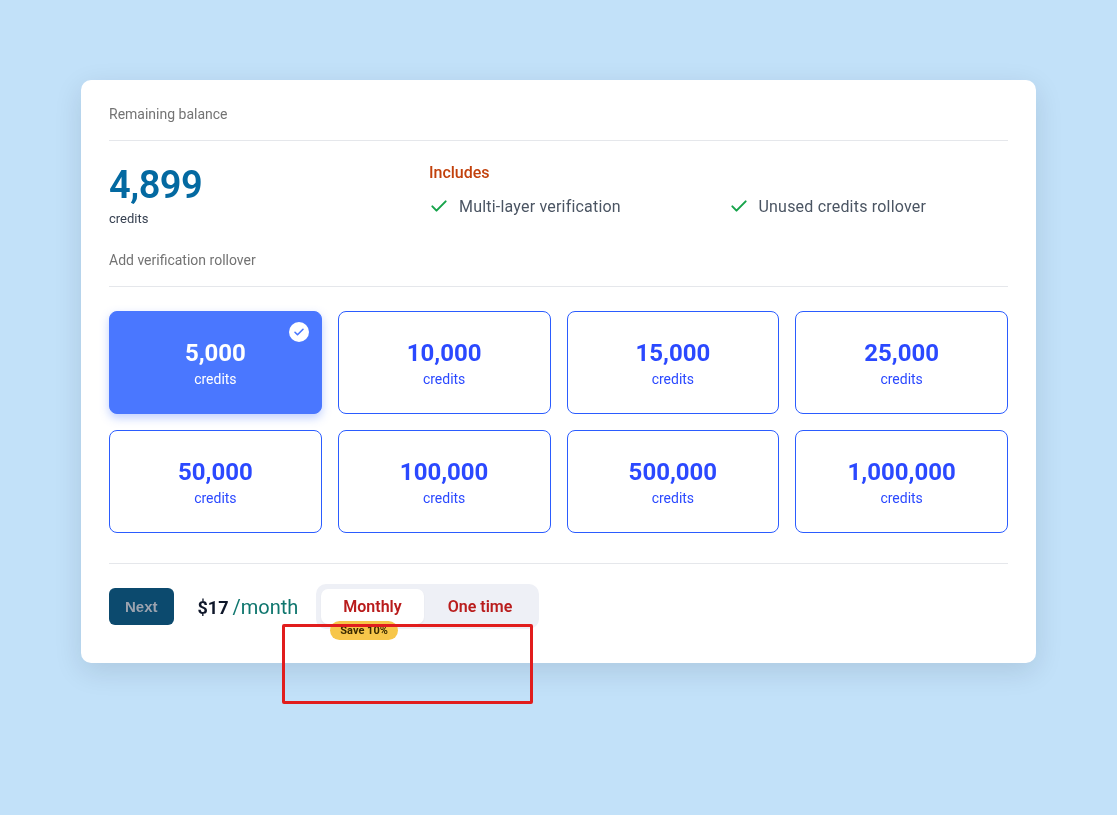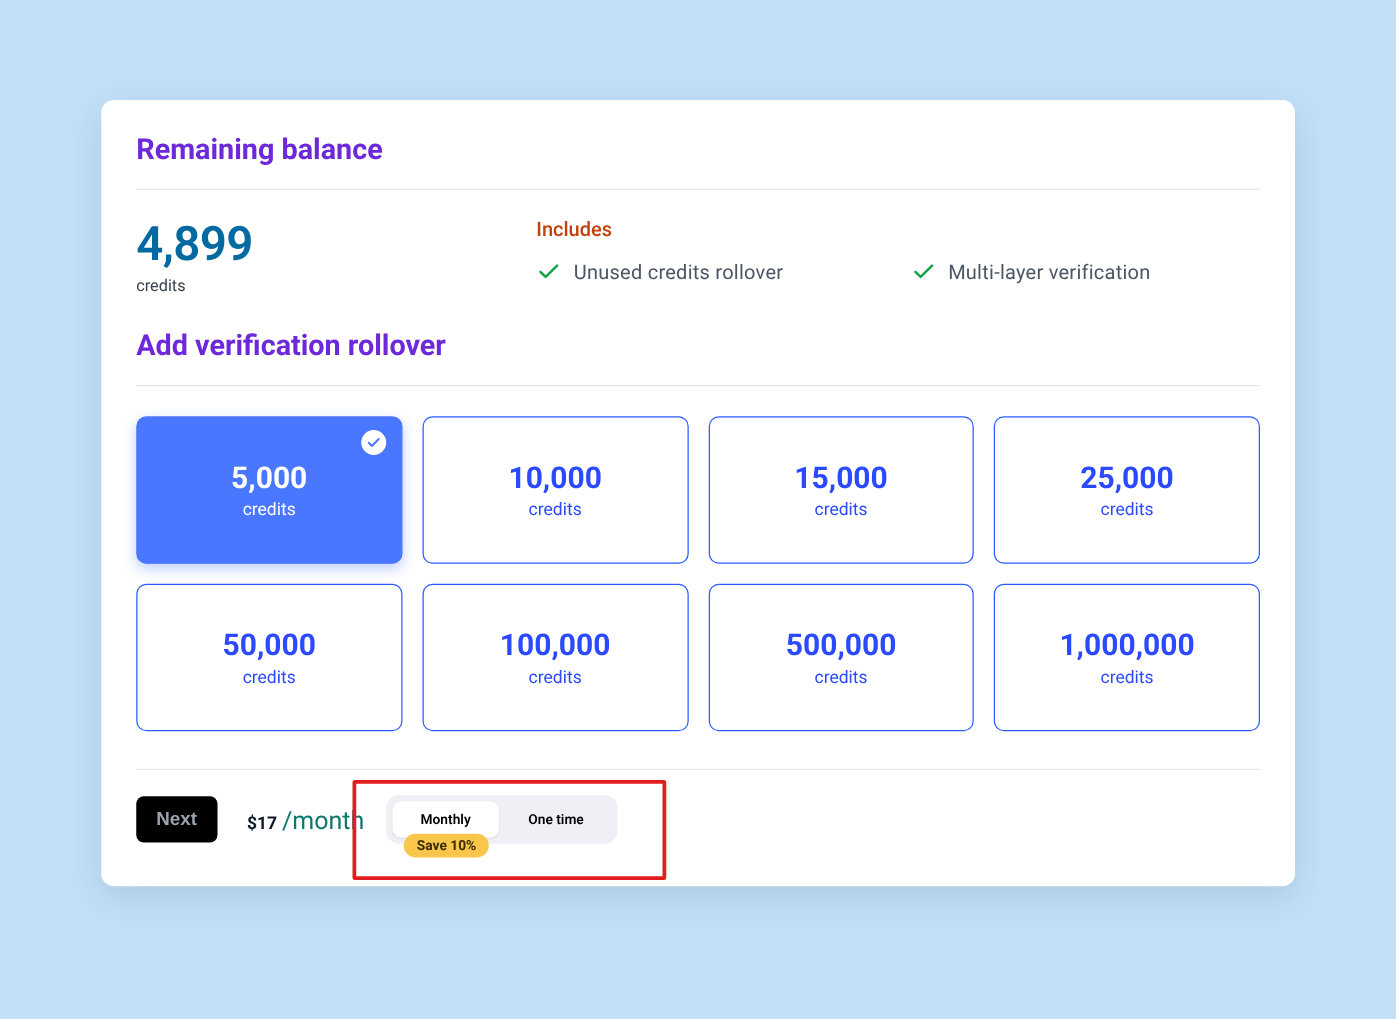--- a/index.html
+++ b/index.html
@@ -15,23 +15,23 @@
   }
   .card {
     width: 955px;
     background: #ffffff;
     border-radius: 10px;
     box-shadow: 0 8px 28px rgba(15,23,42,0.12);
     padding: 26px 28px 34px 28px;
     position: relative;
   }
   .section-title {
-    font-size: 23px;
-    font-weight: 700;
-    color: #6d28d9;
+    font-size: 14px;
+    font-weight: 400;
+    color: #737373;
   }
   .divider {
     border: none;
     border-top: 1px solid #e5e7eb;
     margin: 18px 0 0 0;
   }
   .balance-row {
     display: flex;
     padding-top: 22px;
     padding-bottom: 26px;
@@ -81,21 +81,21 @@
   .credit-grid {
     display: grid;
     grid-template-columns: repeat(4, 1fr);
     gap: 16px;
     margin-top: 24px;
     margin-bottom: 30px;
   }
   .credit-tile {
     border: 1.6px solid #2b5cff;
     border-radius: 8px;
-    height: 118px;
+    height: 103px;
     display: flex;
     flex-direction: column;
     align-items: center;
     justify-content: center;
     position: relative;
     cursor: pointer;
     user-select: none;
     background: #fff;
   }
   .credit-tile .amount {
@@ -132,36 +132,36 @@
   .credit-tile.selected .tile-check { display: flex; }
   .tile-check svg { display: block; }
 
   .footer-area {
     border-top: 1px solid #e5e7eb;
     padding-top: 20px;
     display: flex;
     align-items: center;
   }
   .next-btn {
-    background: #000000;
+    background: #0c4a6e;
     color: #9ca3af;
     border: none;
     border-radius: 6px;
     font-size: 15px;
     font-weight: 600;
     padding: 10px 16px;
     cursor: default;
   }
   .price-block {
     display: flex;
     align-items: baseline;
     margin-left: 24px;
   }
   .price-amount {
-    font-size: 14px;
+    font-size: 18px;
     font-weight: 700;
     color: #0f172a;
   }
   .price-period {
     font-size: 20px;
     color: #0f766e;
     margin-left: 4px;
   }
   .freq-toggle-wrap {
     position: relative;
@@ -170,23 +170,23 @@
   .freq-toggle {
     background: #eef0f6;
     border-radius: 10px;
     padding: 5px;
     display: flex;
     gap: 2px;
   }
   .freq-option {
     padding: 8px 22px;
     border-radius: 7px;
-    font-size: 11px;
+    font-size: 16px;
     font-weight: 600;
-    color: #000000;
+    color: #b91c1c;
     cursor: pointer;
     background: transparent;
   }
   .freq-option.active {
     background: #ffffff;
     box-shadow: 0 1px 2px rgba(0,0,0,0.06);
   }
   .save-chip {
     position: absolute;
     left: 14px;
@@ -220,29 +220,29 @@
     </div>
     <div class="includes-col">
       <div class="includes-title">Includes</div>
       <div class="includes-grid">
         <div class="include-item">
           <span class="check-icon">
             <svg width="20" height="20" viewBox="0 0 24 24" fill="none">
                 <path d="M4 12.5l5 5L20 6.5" stroke="#16a34a" stroke-width="2.4" stroke-linecap="round" stroke-linejoin="round"></path>
               </svg>
           </span>
-          <span>Unused credits rollover</span>
+          <span>Multi-layer verification</span>
         </div>
         <div class="include-item">
           <span class="check-icon">
             <svg width="20" height="20" viewBox="0 0 24 24" fill="none">
                 <path d="M4 12.5l5 5L20 6.5" stroke="#16a34a" stroke-width="2.4" stroke-linecap="round" stroke-linejoin="round"></path>
               </svg>
           </span>
-          <span>Multi-layer verification</span>
+          <span>Unused credits rollover</span>
         </div>
       </div>
     </div>
   </div>
 
   <div class="section-title">Add verification rollover</div>
   <hr class="divider">
 
   <div class="credit-grid" id="credit-grid">
 

